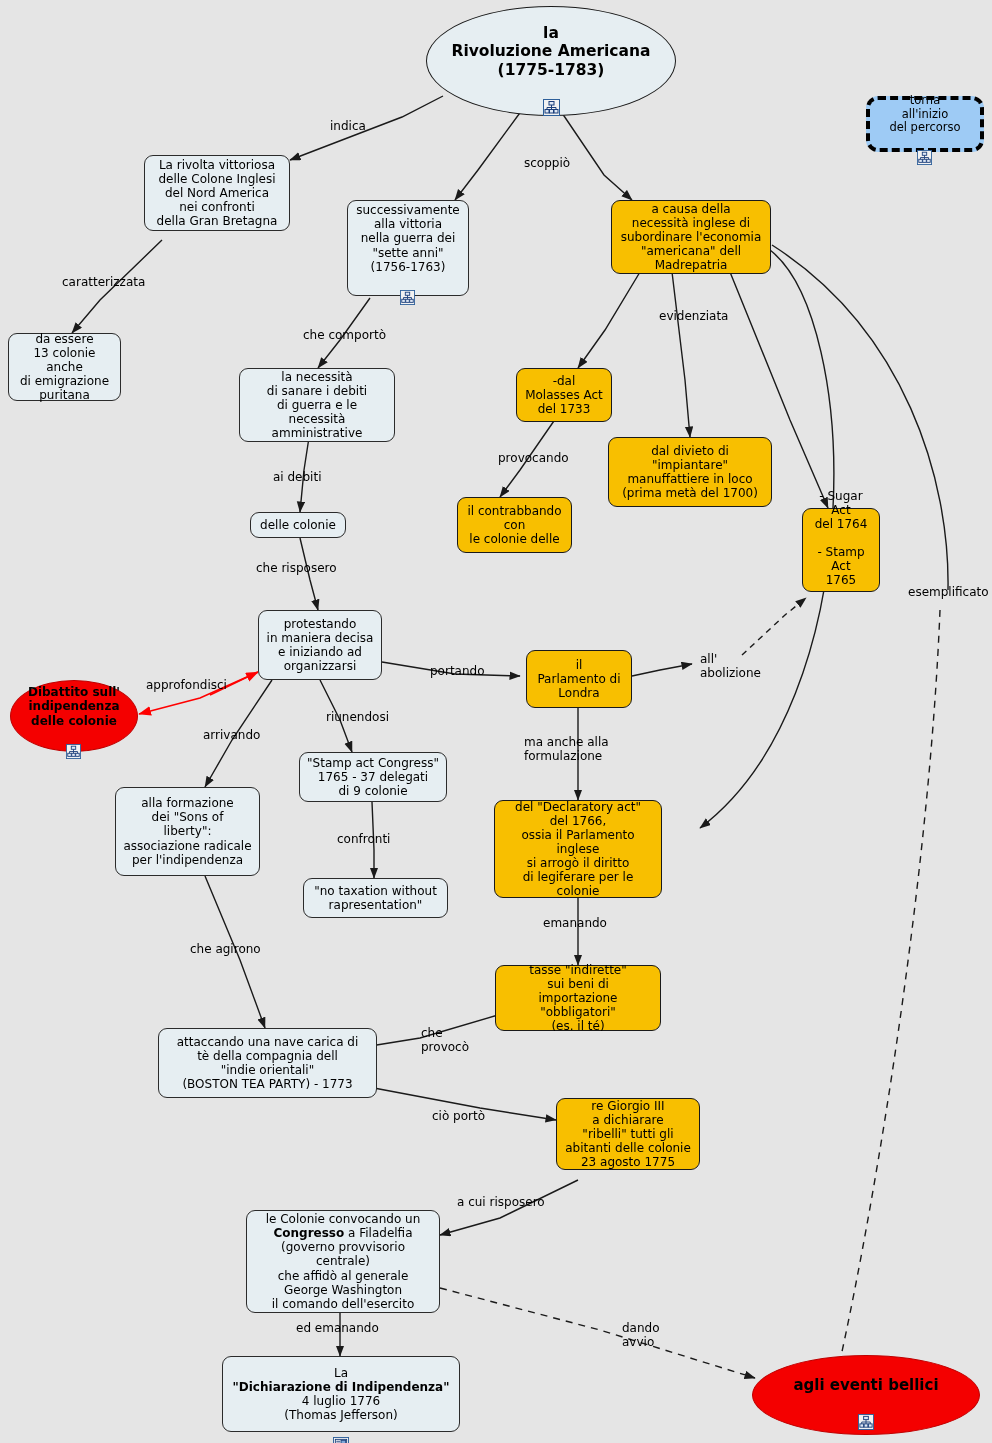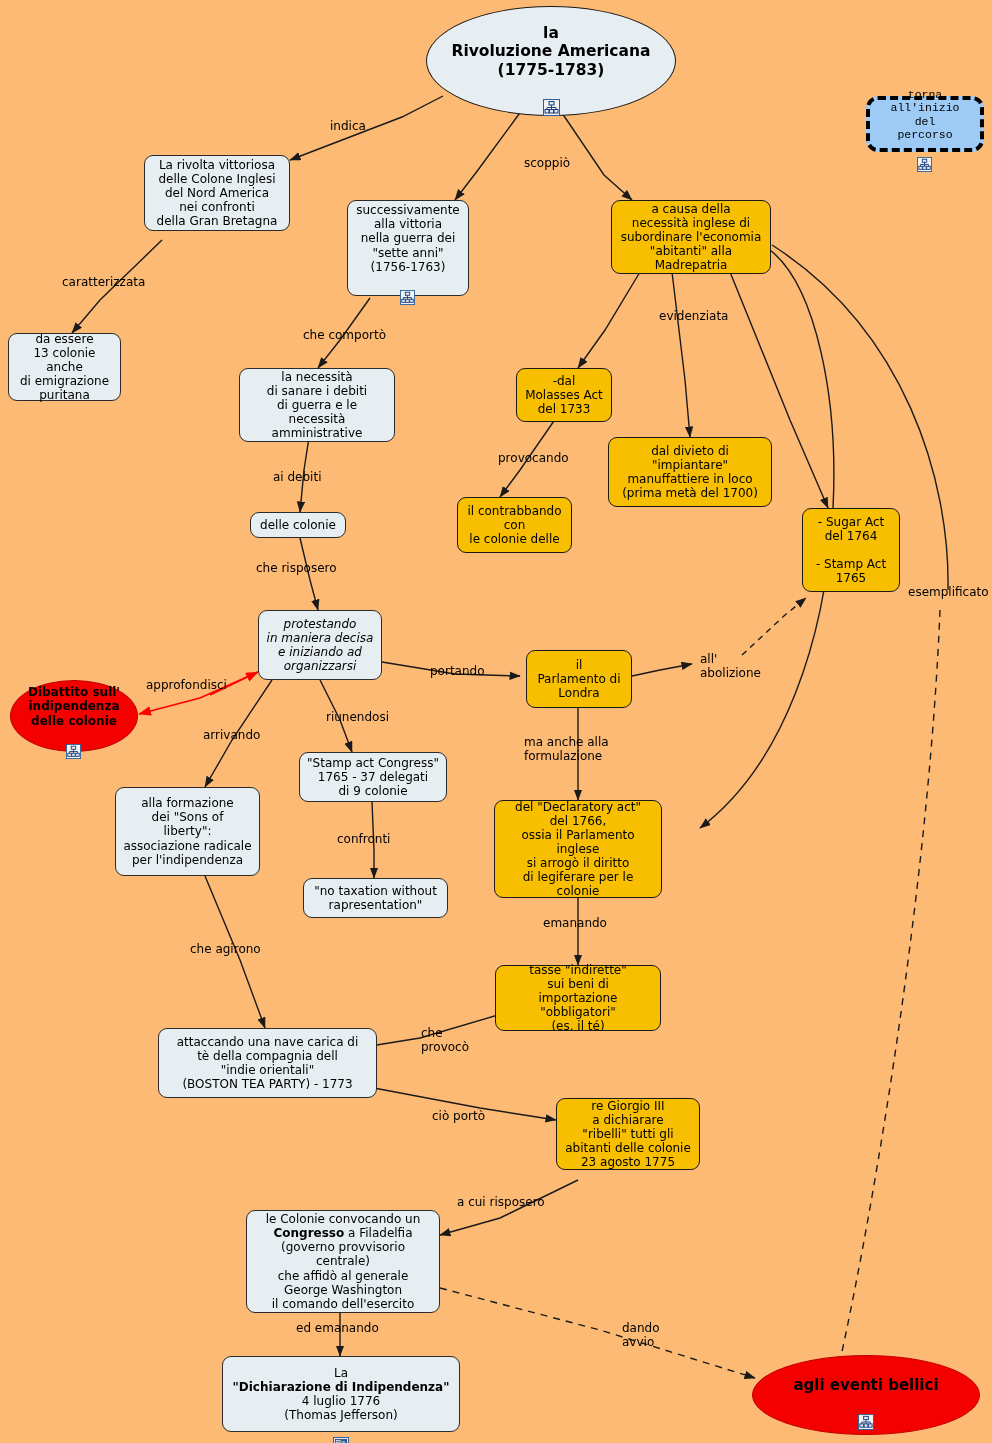--- a/index.html
+++ b/index.html
@@ -3,21 +3,21 @@
 <meta charset="utf-8">
 <style>
   html, body {
     margin: 0; padding: 0;
     background: #ffffff;
   }
   #canvas {
     position: relative;
     width: 992px;
     height: 1443px;
-    background: #fdba74;
+    background: #e5e5e5;
     font-family: "DejaVu Sans", sans-serif;
     overflow: hidden;
   }
   #edges {
     position: absolute;
     left: 0; top: 0;
     width: 992px; height: 1443px;
     pointer-events: none;
   }
   .node {
@@ -49,21 +49,20 @@
   .ellipse.red {
     background: #f40000;
     border-color: #c00000;
     font-weight: bold;
   }
   .dashed-blue {
     background: #9ecbf5;
     border: 4px dashed #000000;
     border-radius: 12px;
     padding: 2px 17px;
-    font-family: Liberation Mono, monospace;
   }
   .linklabel {
     position: absolute;
     color: #000000;
     text-align: left;
     white-space: pre-line;
     line-height: 1.15;
     z-index: 6;
     background: transparent;
   }
@@ -208,21 +207,21 @@
         <rect x="6.5" y="10.5" width="4" height="3.5" fill="#dfe8f5" stroke="#1b3e7a"></rect>
         <path d="M8.5,6 L8.5,8.5 M4,8.5 L13,8.5 M4,8.5 L4,10.5 M8.5,8.5 L8.5,10.5 M13,8.5 L13,10.5" stroke="#1b3e7a" fill="none"></path>
       </svg>
     </span>
   </div>
 
   <div class="node rect orange" style="left:611px; top:200px; width:160px; height:74px; font-size:12px;">
     <span class="txt">a causa della
 necessità inglese di
 subordinare l'economia
-"abitanti" alla
+"americana" dell
 Madrepatria</span>
   </div>
 
   <div class="node rect" style="left:8px; top:333px; width:113px; height:68px; font-size:12px;padding-left:7px;">
     <span class="txt">da essere
 13 colonie anche
 di emigrazione
 puritana</span>
   </div>
 
@@ -245,33 +244,33 @@
 manuffattiere in loco
 (prima metà del 1700)</span>
   </div>
 
   <div class="node rect orange" style="left:457px; top:497px; width:115px; height:56px; font-size:12px;">
     <span class="txt">il contrabbando
 con
 le colonie delle</span>
   </div>
 
-  <div class="node rect orange" style="left:802px; top:508px; width:98px; height:84px; font-size:12px;">
+  <div class="node rect orange" style="left:802px; top:508px; width:78px; height:84px; font-size:12px;justify-content:flex-end;">
     <span class="txt">- Sugar Act
 del 1764
 
 - Stamp Act
 1765</span>
   </div>
 
   <div class="node rect" style="left:250px; top:512px; width:96px; height:26px; font-size:12px;">
     <span class="txt">delle colonie</span>
   </div>
 
-  <div class="node rect" style="left:258px; top:610px; width:124px; height:70px; font-size:12px;font-style:italic;">
+  <div class="node rect" style="left:258px; top:610px; width:124px; height:70px; font-size:12px;">
     <span class="txt">protestando
 in maniera decisa
 e iniziando ad
 organizzarsi</span>
   </div>
 
   <div class="node ellipse red" style="left:10px; top:680px; width:128px; height:72px; font-size:12px;">
     <span class="txt">Dibattito sull'
 indipendenza
 delle colonie</span>

